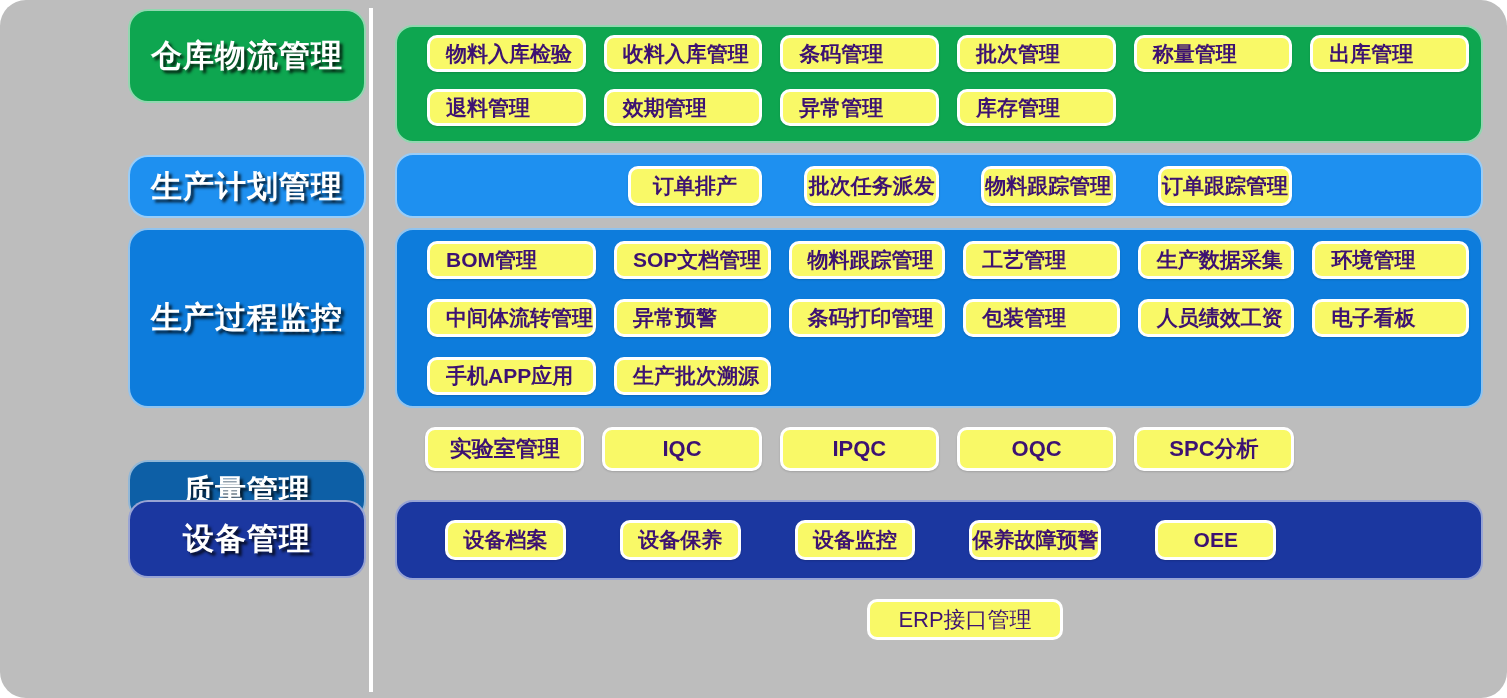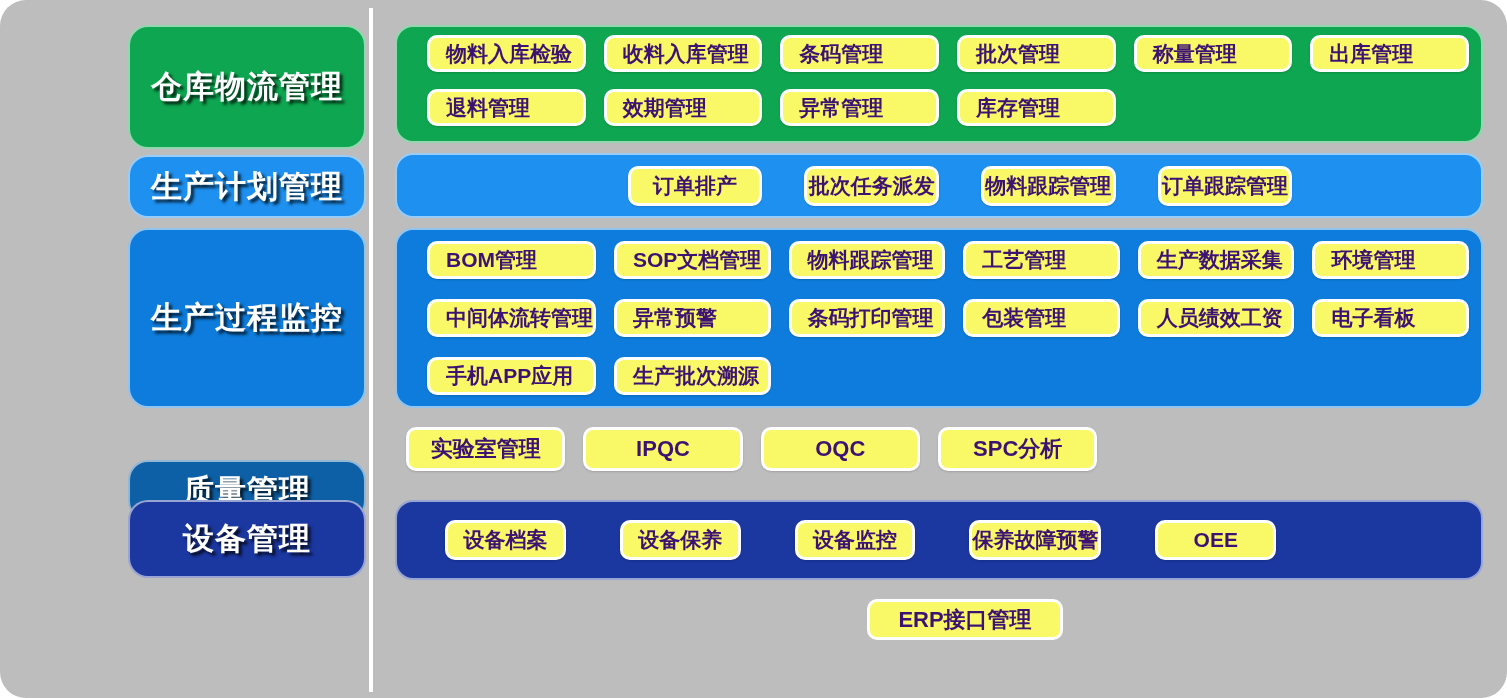--- a/index.html
+++ b/index.html
@@ -23,36 +23,36 @@
   
   .side-label{
     position:absolute;left:128px;width:238px;
     border:2px solid rgba(255,255,255,0.55);border-radius:20px;
     display:flex;align-items:center;justify-content:center;
   }
   .side-label span{
     color:#FFFFFF;font-weight:800;font-size:31px;letter-spacing:1px;
     text-shadow:3px 3px 3px rgba(0,0,0,0.8);white-space:nowrap;
   }
-  .s1{top:25px;height:124px;}
+  .s1{top:9px;height:94px;}
   .s2{top:155px;height:63px;}
   .s3{top:228px;height:180px;}
   .s4{top:422px;height:61px;margin-top:38px;}
   .s5{top:500px;height:78px;}
   
   .panel{
     position:absolute;left:395px;width:1088px;
     border:2px solid rgba(255,255,255,0.55);border-radius:18px;
   }
   .p1{top:25px;height:118px;}
   .p2{top:153px;height:65px;}
   .p3{top:228px;height:180px;}
   .p5{top:500px;height:80px;}
   .row-plain{
-    position:absolute;left:376px;top:427px;width:1088px;
+    position:absolute;left:395px;top:427px;width:1088px;
   }
   .grid{
     display:grid;grid-template-columns:repeat(6,1fr);
     column-gap:18px;
   }
   .p1 .grid{row-gap:17px;padding:8px 12px 0 30px;}
   .p2 .grid{padding:11px 12px 0 30px;}
   .p3 .grid{row-gap:20px;padding:11px 12px 0 30px;}
   .row-plain .grid{padding:0 12px 0 30px;}
   .p5 .grid{padding:18px 12px 0 30px;}
@@ -70,21 +70,21 @@
   .btn.left{justify-content:flex-start;padding-left:16px;}
   .p2 .btn{height:40px;margin-left:24px;}
   .p3 .btn{height:38px;}
   .row-plain .btn{height:44px;font-size:22px;}
   .p5 .btn{height:40px;margin:0 18px;}
   .spacer{visibility:hidden;}
   .erp-btn{
     position:absolute;left:867px;top:599px;width:196px;height:41px;
     background:var(--chip-bg);border:3px solid var(--chip-border);
     border-radius:10px;color:var(--chip-text);
-    font-weight:700;font-size:22px;
+    font-weight:400;font-size:22px;
     display:flex;align-items:center;justify-content:center;white-space:nowrap;
   }
 </style>
 </head>
 <body>
 
 <div class="canvas">
 
   <div class="divider"></div>
 
@@ -145,20 +145,21 @@
       <div class="btn left">电子看板</div>
       <div class="btn left">手机APP应用</div>
       <div class="btn left">生产批次溯源</div>
       <div class="btn spacer"></div>
     </div>
   </div>
 
   <div class="row-plain">
     <div class="grid">
       <div class="btn">实验室管理</div>
+      <div class="btn">IQC</div>
       <div class="btn">IPQC</div>
       <div class="btn">OQC</div>
       <div class="btn">SPC分析</div>
     </div>
   </div>
 
   <div class="panel p5" style="background-color: rgb(27, 55, 160);">
     <div class="grid">
       <div class="btn">设备档案</div>
       <div class="btn">设备保养</div>

